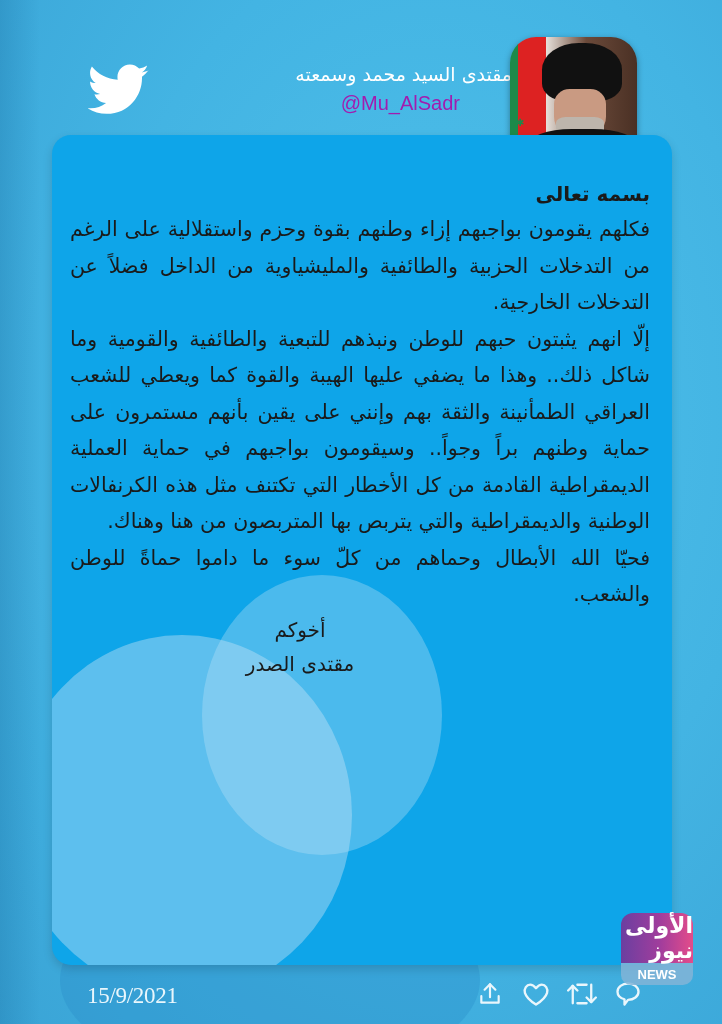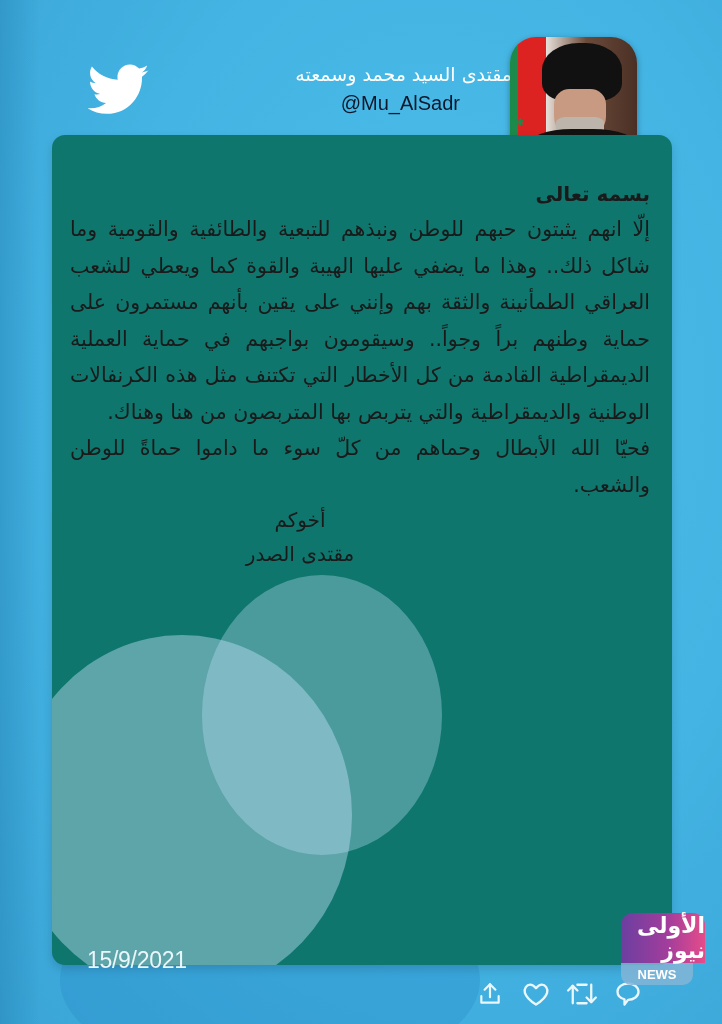--- a/index.html
+++ b/index.html
@@ -20,21 +20,21 @@
     .header-bird {
       position: absolute; left: 88px; top: 64px; width: 62px; height: 52px;
     }
     .header-name {
       position: absolute; right: 210px; top: 63px;
       color: #ffffff; font-size: 19px; direction: rtl; text-align: right;
       white-space: nowrap;
     }
     .header-handle {
       position: absolute; right: 262px; top: 92px;
-      color: #0f172a; font-size: 20px; white-space: nowrap;
+      color: #a21caf; font-size: 20px; white-space: nowrap;
       font-family: "Liberation Sans", sans-serif;
     }
     .avatar {
       position: absolute; left: 510px; top: 37px; width: 127px; height: 127px;
       border-radius: 26px; overflow: hidden;
       box-shadow: 0 2px 6px rgba(0,0,0,0.35);
       background: linear-gradient(90deg, #1c8a4a 0%, #1c8a4a 6%, #d22 6%, #d22 28%, #e8e2dc 28%, #6b4a3a 60%, #4a3024 100%);
     }
     .avatar .turban {
       position: absolute; left: 32px; top: 6px; width: 80px; height: 58px;
@@ -51,21 +51,21 @@
     .avatar .robe {
       position: absolute; left: 18px; top: 92px; width: 109px; height: 40px;
       background: #121212; border-radius: 40% 40% 0 0;
     }
     .avatar .flag-emblem {
       position: absolute; left: 6px; top: 80px; width: 20px; height: 14px;
       color: #1c8a4a; font-size: 10px;
     }
     .card {
       position: absolute; left: 52px; top: 135px; width: 620px; height: 830px;
-      background: #0f766e; border-radius: 13px;
+      background: #0ea5e9; border-radius: 19px;
       box-shadow: 0 4px 10px rgba(0,0,0,0.15);
       overflow: hidden;
     }
     .card-watermark {
       position: absolute; left: -40px; top: 500px; width: 340px; height: 360px;
       border-radius: 50%;
       background: rgba(190,225,245,0.45);
     }
     .card-watermark2 {
       position: absolute; left: 150px; top: 440px; width: 240px; height: 280px;
@@ -79,35 +79,35 @@
       z-index: 2;
     }
     .post-body p { margin: 0; }
     .salutation { font-weight: bold; font-size: 20px; line-height: 34px; }
     .signoff {
       text-align: right; text-align-last: center;
       font-size: 20px; line-height: 34px;
       padding-right: 120px;
     }
     .footer-date {
-      position: absolute; left: 87px; top: 947px;
-      color: #e9f6fc; font-size: 23px; font-family: Liberation Sans, sans-serif;
+      position: absolute; left: 87px; top: 983px;
+      color: #e9f6fc; font-size: 23px; font-family: Liberation Serif, serif;
       letter-spacing: -0.3px;
     }
     .actions {
       position: absolute; left: 474px; top: 978px; height: 32px;
       display: flex; align-items: center; gap: 14px;
     }
     .actions .act { width: 32px; height: 32px; display: flex; align-items: center; justify-content: center; }
     .news-logo {
       position: absolute; left: 621px; top: 913px; width: 72px; height: 72px;
       z-index: 5;
     }
     .news-logo .top {
-      width: 84px; height: 50px; border-radius: 12px 12px 0 0;
+      width: 72px; height: 50px; border-radius: 12px 12px 0 0;
       background: linear-gradient(90deg, #6b3fa0 0%, #a23d9c 55%, #e44c8a 100%);
       color: #ffffff; font-weight: bold; font-size: 22px;
       display: flex; align-items: center; justify-content: center;
       direction: rtl;
     }
     .news-logo .bottom {
       width: 72px; height: 22px; border-radius: 0 0 10px 10px;
       background: rgba(130,180,215,0.85);
       color: #ffffff; font-weight: bold; font-size: 13px;
       display: flex; align-items: center; justify-content: center;
@@ -133,20 +133,21 @@
   <div class="beard"></div>
   <div class="robe"></div>
   <div class="flag-emblem">✱</div>
 </div>
 
 <div class="card">
   <div class="card-watermark"></div>
   <div class="card-watermark2"></div>
   <div class="post-body">
     <p class="salutation">بسمه تعالى</p>
+    <p>فكلهم يقومون بواجبهم إزاء وطنهم بقوة وحزم واستقلالية على الرغم من التدخلات الحزبية والطائفية والمليشياوية من الداخل فضلاً عن التدخلات الخارجية.</p>
     <p>إلّا انهم يثبتون حبهم للوطن ونبذهم للتبعية والطائفية والقومية وما شاكل ذلك.. وهذا ما يضفي عليها الهيبة والقوة كما ويعطي للشعب العراقي الطمأنينة والثقة بهم وإنني على يقين بأنهم مستمرون على حماية وطنهم براً وجواً.. وسيقومون بواجبهم في حماية العملية الديمقراطية القادمة من كل الأخطار التي تكتنف مثل هذه الكرنفالات الوطنية والديمقراطية والتي يتربص بها المتربصون من هنا وهناك.</p>
     <p>فحيّا الله الأبطال وحماهم من كلّ سوء ما داموا حماةً للوطن والشعب.</p>
     <p class="signoff">أخوكم</p>
     <p class="signoff">مقتدى الصدر</p>
   </div>
 </div>
 
 <div class="news-logo">
   <div class="top">الأولى نيوز</div>
   <div class="bottom">NEWS</div>

